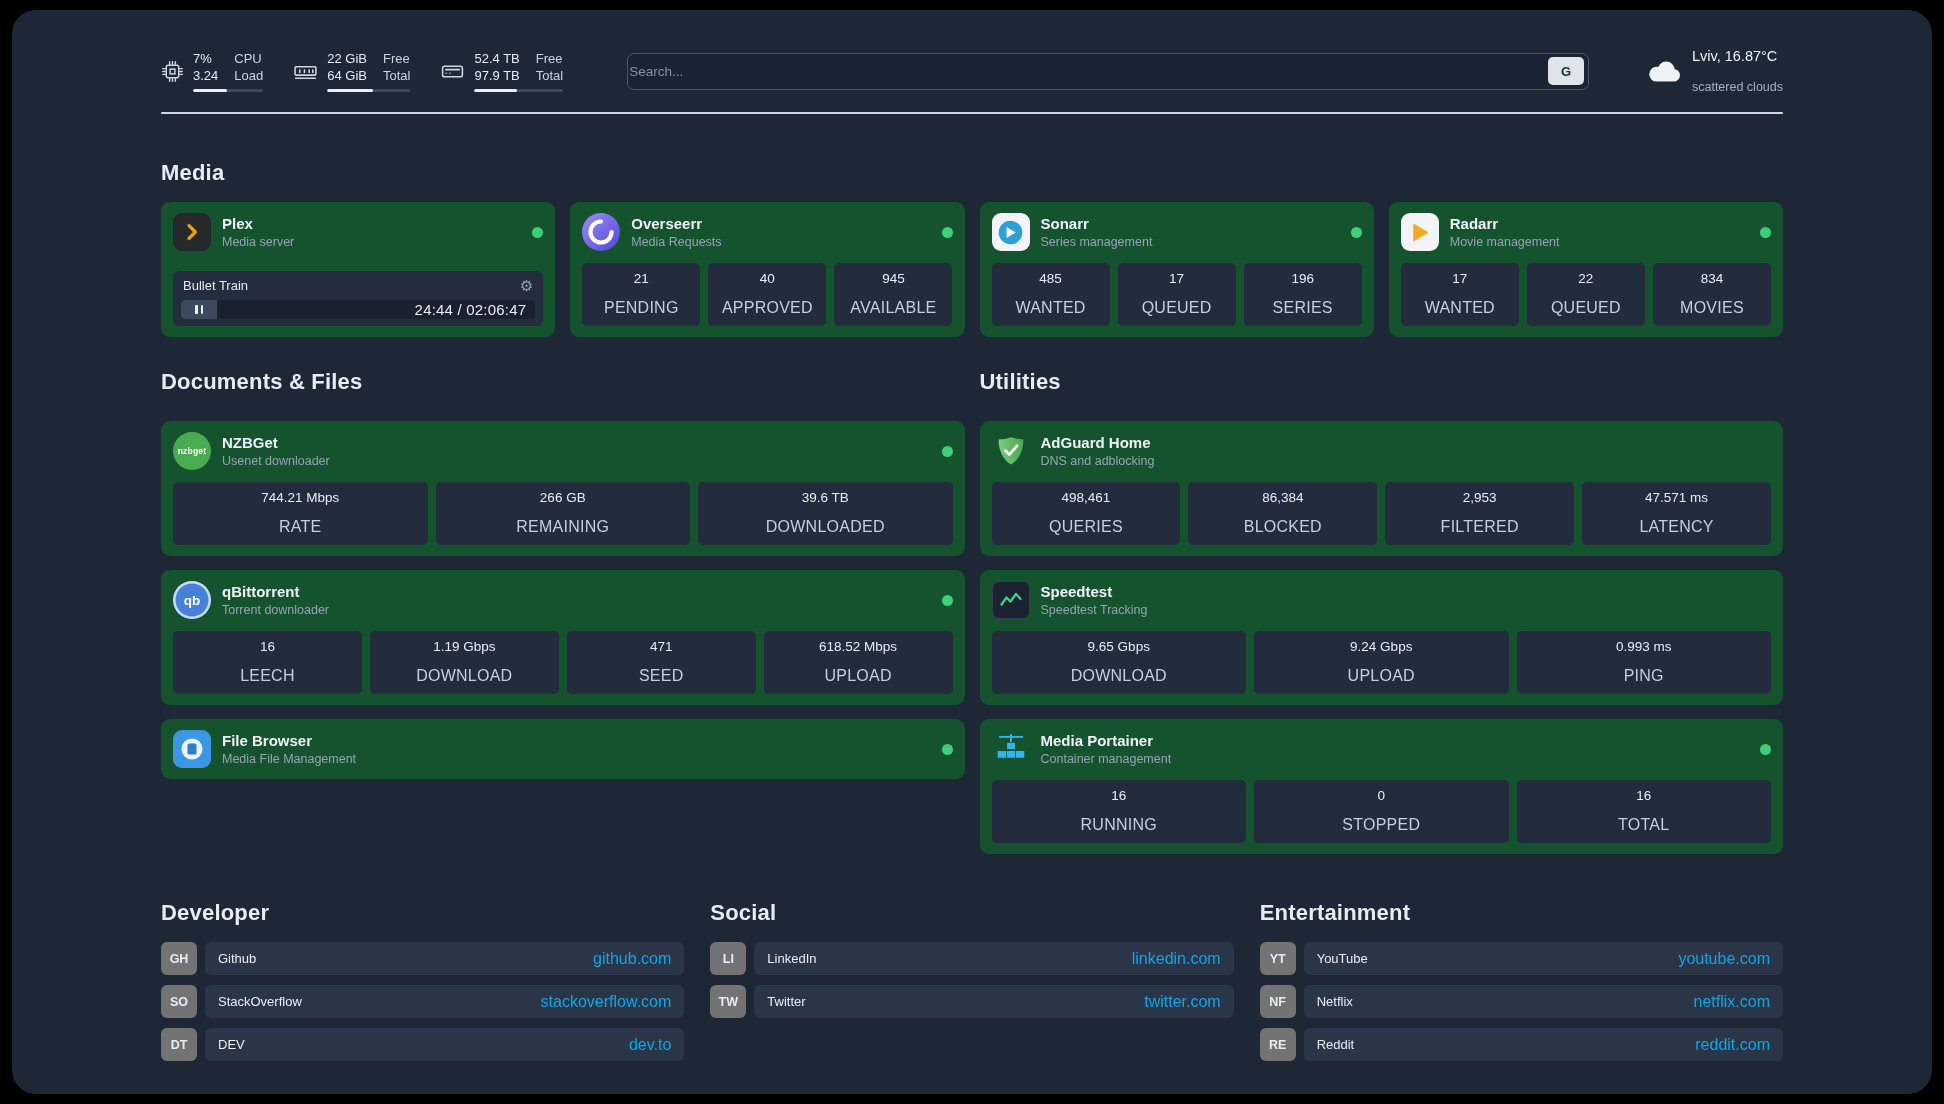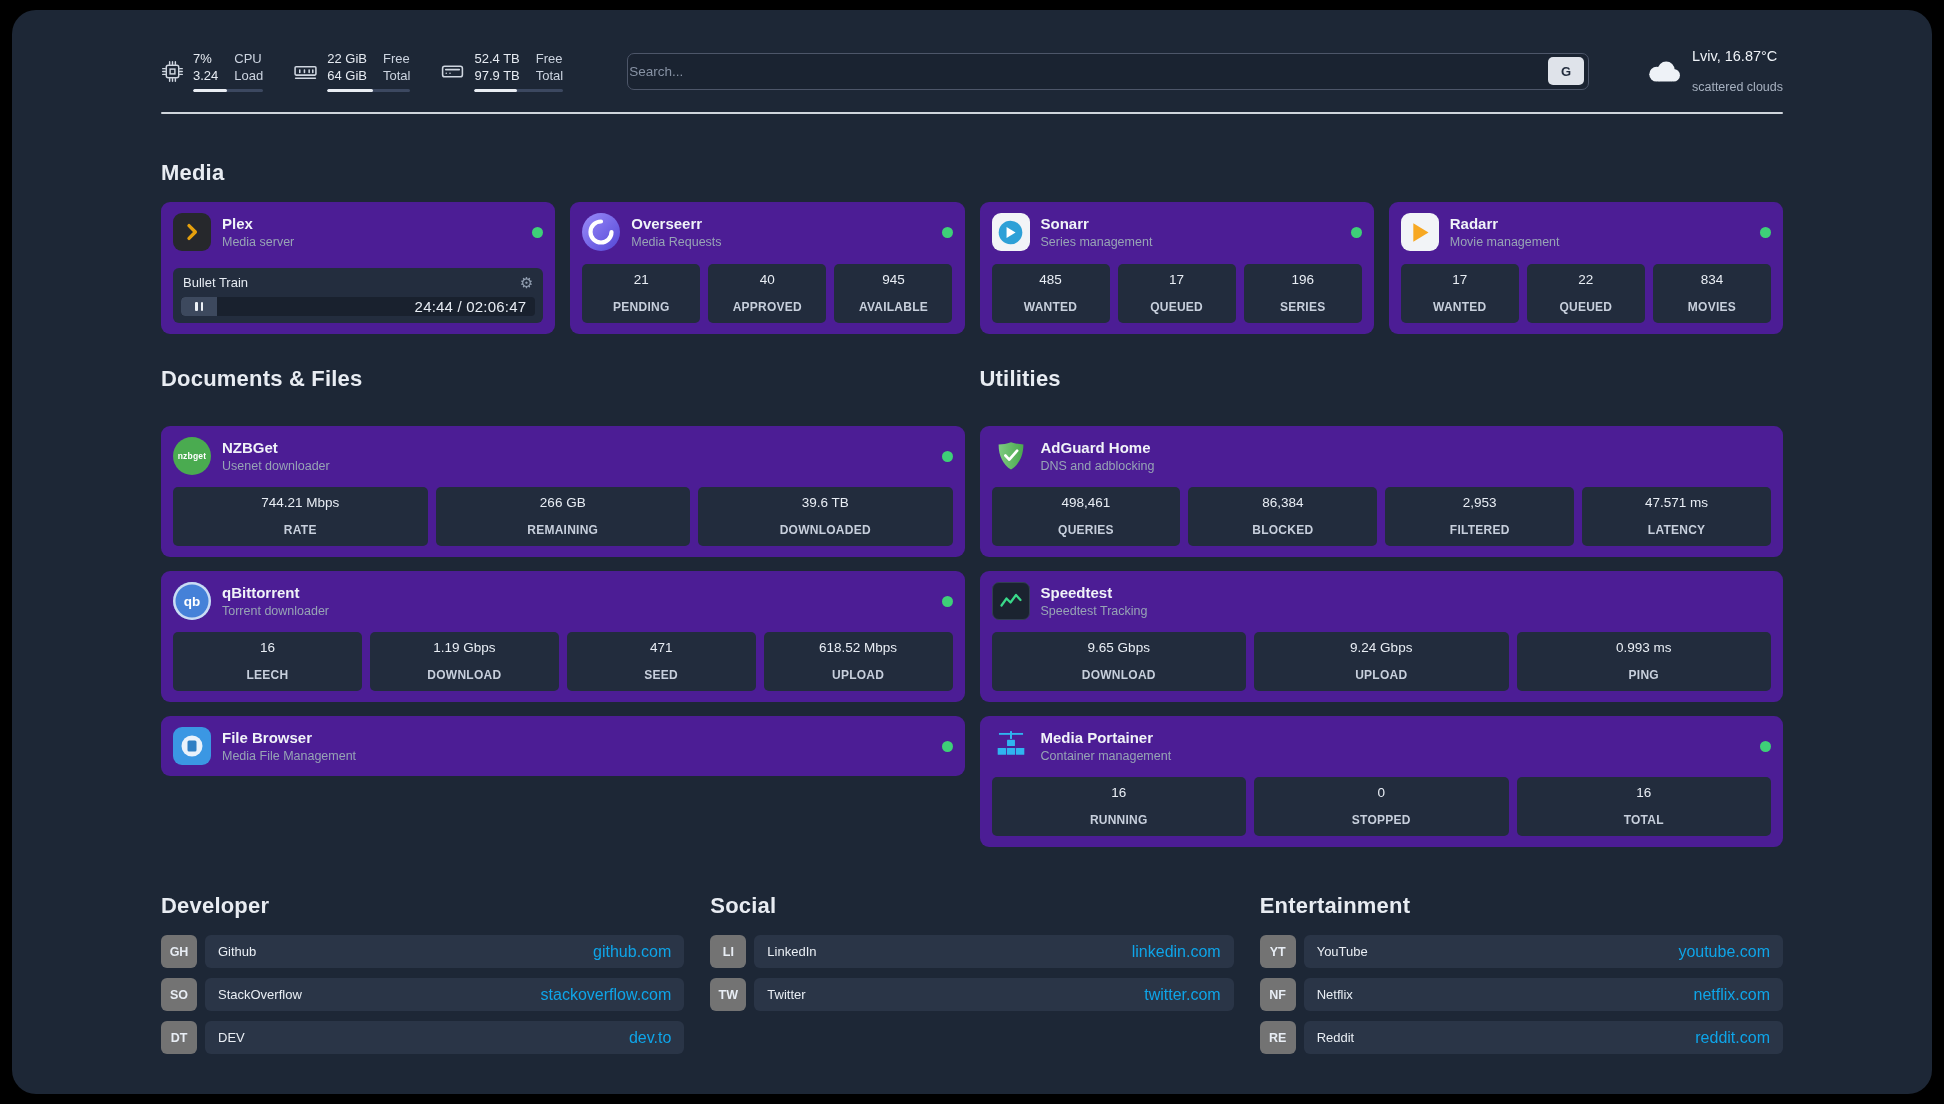--- a/index.html
+++ b/index.html
@@ -25,51 +25,51 @@
   .w-loc{font-size:14.5px;color:#eef2f7}
   .w-cond{font-size:12.5px;color:#a7b1c0;margin-top:16px}
   .divider{margin-top:16px;height:2px;background:#d9dee6;border-radius:1px;opacity:.95}
 
   
   .section-title{font-size:22px;font-weight:600;color:#e8ecf2;letter-spacing:.2px;margin:0 0 16px}
   .section-media{margin-top:46px}
   .media-row{display:grid;grid-template-columns:repeat(4,1fr);gap:15px}
 
   
-  .card{background:#4c1d95;border-radius:9px;padding:11px 12px;display:flex;flex-direction:column;gap:12px}
+  .card{background:#14532d;border-radius:9px;padding:11px 12px;display:flex;flex-direction:column;gap:12px}
   .card.tall{min-height:132px;justify-content:space-between}
   .card-head{display:flex;align-items:center;gap:11px}
   .svc-icon{width:38px;height:38px;border-radius:9px;display:flex;align-items:center;justify-content:center;flex:none}
   .svc-icon.round{border-radius:50%}
   .svc-icon.plex{background:#26282c}
   .svc-icon.white{background:#f2f4f7}
   .svc-icon.nzb{background:#4aab50;color:#fff;font-size:8.5px;font-weight:bold;letter-spacing:.2px}
   .svc-icon.qb{background:#4581d8;color:#fff;font-size:13.5px;font-weight:bold;box-shadow:inset 0 0 0 2.5px rgba(255,255,255,.72)}
   .svc-icon.darkbox{background:#1b2330;border:1px solid #323e52;border-radius:7px}
   .svc-title{font-size:15px;font-weight:600;color:#f0f3f8}
   .svc-sub{font-size:12.5px;color:#97a4b5;margin-top:3px}
   .dot{width:11px;height:11px;border-radius:50%;background:#3ecf78;margin-left:auto;flex:none}
   .stats{display:flex;gap:8px}
   .stat{flex:1;background:#222c3d;border-radius:5px;padding:8px 4px 9px;text-align:center}
   .stat-val{font-size:13.5px;color:#e8edf4}
-  .stat-label{font-size:12px;font-weight:700;color:#c7cfdc;margin-top:13px;letter-spacing:.25px}
+  .stat-label{font-size:16px;font-weight:400;color:#c7cfdc;margin-top:13px;letter-spacing:.25px}
 
   
   .player{background:#232d3e;border-radius:6px;padding:7px 8px;display:flex;flex-direction:column;gap:7px}
   .plex-np{display:flex;align-items:center;justify-content:space-between;font-size:13px;color:#e5eaf1;padding:0 2px}
   .gear{color:#93a0b2;font-size:15px;cursor:pointer;line-height:1}
   .plex-bar{display:flex;align-items:center;height:19px;background:#19212e;border-radius:4px;overflow:hidden;cursor:pointer}
   .pausebox{width:36px;height:100%;background:#3d495e;display:flex;align-items:center;justify-content:center;gap:3px;flex:none;border-radius:4px 0 0 4px}
   .pausebox i{display:block;width:2.5px;height:9px;background:#eef2f7;border-radius:1px}
   .ptime{margin-left:auto;font-size:15px;color:#e8edf4;padding-right:9px;letter-spacing:.2px}
 
   
   .two-col{display:grid;grid-template-columns:1fr 1fr;gap:15px;align-items:start;margin-top:32px}
   .col{display:flex;flex-direction:column;gap:14px}
-  .col .section-title{margin:0 0 20px}
+  .col .section-title{margin:0 0 12px}
 
   
   .bm-grid{display:grid;grid-template-columns:1fr 1fr 1fr;gap:26px;margin-top:46px}
   .bm-row{display:flex;gap:8px;margin-bottom:10px;height:33px}
   .bm-abbr{width:36px;height:33px;background:#737373;border-radius:6px;display:flex;align-items:center;justify-content:center;font-size:12.5px;font-weight:700;color:#e8edf4;flex:none}
   .bm-bar{flex:1;background:#2a3547;border-radius:6px;display:flex;align-items:center;justify-content:space-between;padding:0 13px;text-decoration:none;cursor:pointer}
   .bm-name{font-size:13px;color:#e9eef4}
   .bm-url{font-size:16px;color:#0ea5e9}
 </style>
 </head>

